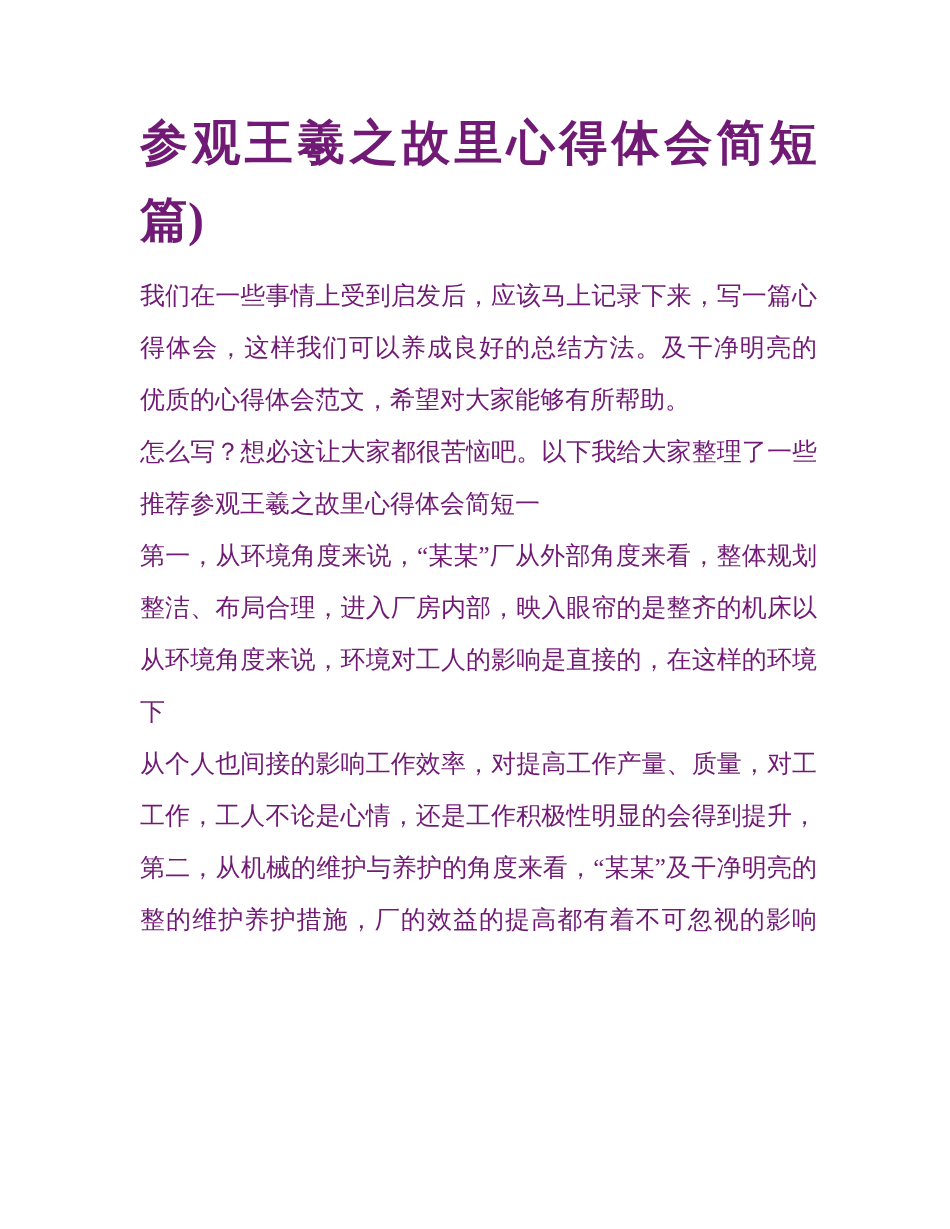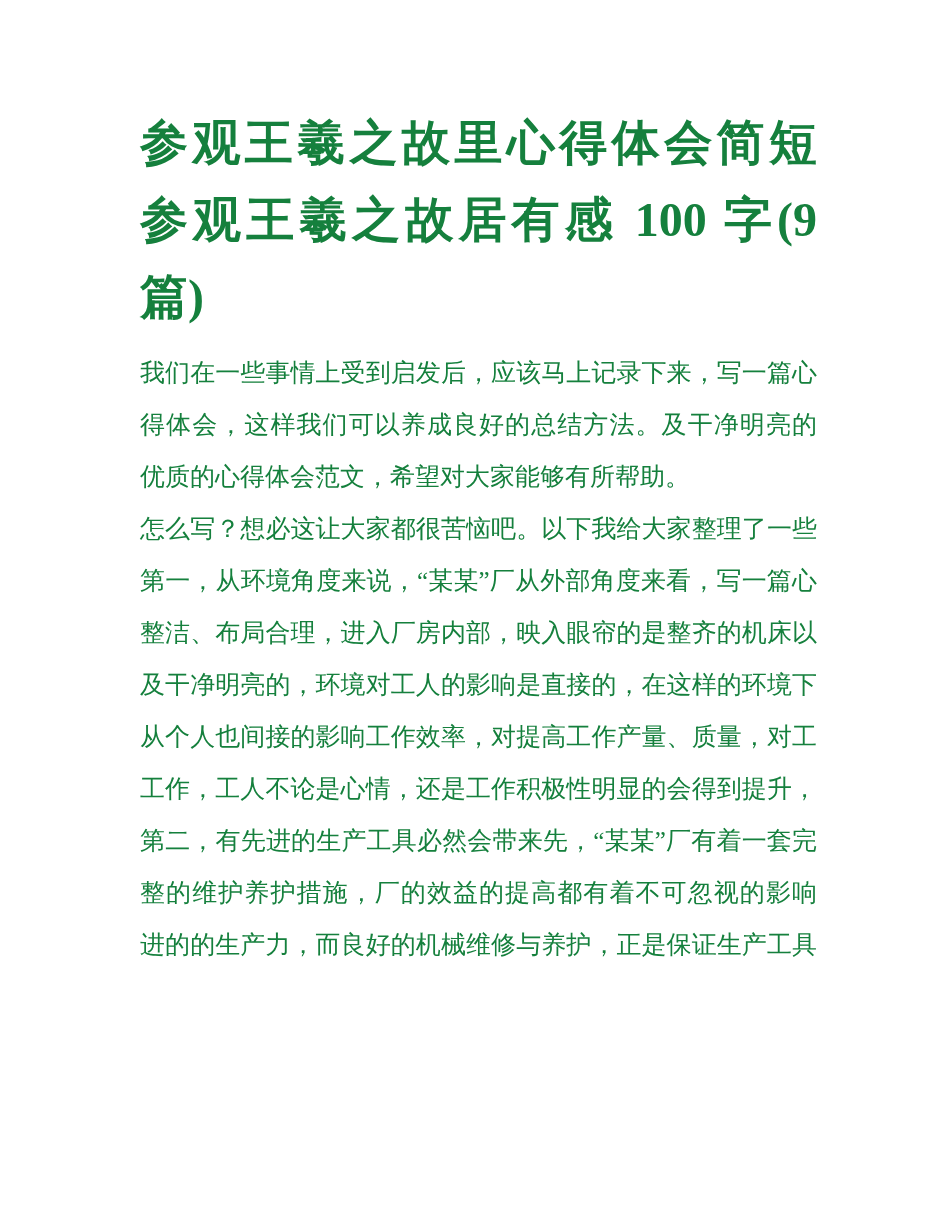--- a/index.html
+++ b/index.html
@@ -5,21 +5,21 @@
   html, body {
     margin: 0;
     padding: 0;
     background: #ffffff;
   }
   .page {
     position: relative;
     width: 950px;
     height: 1229px;
     background: #ffffff;
-    color: #15803d;
+    color: #701a75;
     font-family: "Liberation Serif", "DejaVu Serif", serif;
     overflow: hidden;
   }
   .doc-title {
     margin: 104px 133px 0 140px;
     font-size: 48px;
     font-weight: bold;
     line-height: 77px;
   }
   .doc-body {
@@ -42,43 +42,44 @@
     padding: 0;
   }
 </style>
 </head>
 <body>
 
 <div class="page">
 
   <h1 class="doc-title">
     <span class="line fill">参观王羲之故里心得体会简短</span>
-    <span class="line fill">参观王羲之故居有感 100 字(9</span>
     <span class="line">篇)</span>
   </h1>
 
   <div class="doc-body">
 
     <p class="paragraph">
       <span class="line fill">我们在一些事情上受到启发后，应该马上记录下来，写一篇心</span>
       <span class="line fill">得体会，这样我们可以养成良好的总结方法。及干净明亮的</span>
       <span class="line">优质的心得体会范文，希望对大家能够有所帮助。</span>
       <span class="line fill">怎么写？想必这让大家都很苦恼吧。以下我给大家整理了一些</span>
     </p>
 
+    <p class="paragraph">
+      <span class="line">推荐参观王羲之故里心得体会简短一</span>
+    </p>
 
     <p class="paragraph">
-      <span class="line fill">第一，从环境角度来说，“某某”厂从外部角度来看，写一篇心</span>
+      <span class="line fill">第一，从环境角度来说，“某某”厂从外部角度来看，整体规划</span>
       <span class="line fill">整洁、布局合理，进入厂房内部，映入眼帘的是整齐的机床以</span>
-      <span class="line fill">及干净明亮的，环境对工人的影响是直接的，在这样的环境下</span>
+      <span class="line fill">从环境角度来说，环境对工人的影响是直接的，在这样的环境下</span>
       <span class="line fill">从个人也间接的影响工作效率，对提高工作产量、质量，对工</span>
       <span class="line fill">工作，工人不论是心情，还是工作积极性明显的会得到提升，</span>
     </p>
 
     <p class="paragraph">
-      <span class="line fill">第二，有先进的生产工具必然会带来先，“某某”厂有着一套完</span>
+      <span class="line fill">第二，从机械的维护与养护的角度来看，“某某”及干净明亮的</span>
       <span class="line fill">整的维护养护措施，厂的效益的提高都有着不可忽视的影响</span>
-      <span class="line fill">进的的生产力，而良好的机械维修与养护，正是保证生产工具</span>
     </p>
 
   </div>
 
 </div>
 
 </body></html>

